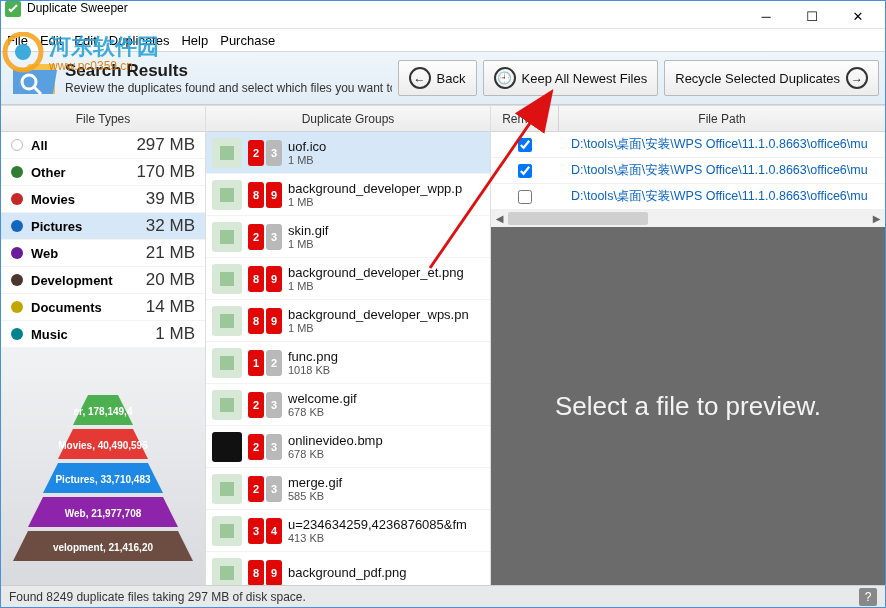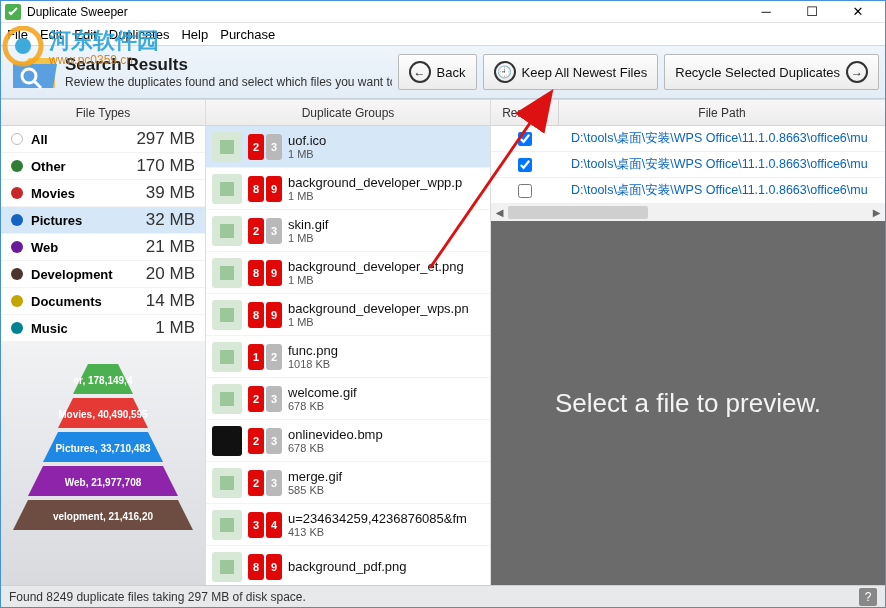--- a/index.html
+++ b/index.html
@@ -1,18 +1,18 @@
 <!DOCTYPE html>
 <html><head>
 <meta charset="utf-8">
 <style>
 * { margin: 0; padding: 0; box-sizing: border-box; font-family: "Segoe UI", Tahoma, sans-serif; }
 html, body { width: 886px; height: 608px; overflow: hidden; background: #fff; }
 .window { width: 886px; height: 608px; border: 1px solid #4a90d9; display: flex; flex-direction: column; }
-.titlebar { height: 22px; background: #fff; display: flex; align-items: center; padding: 0 4px; border-bottom: 1px solid #e5e5e5; }
+.titlebar { height: 28px; background: #fff; display: flex; padding: 0 4px; border-bottom: 1px solid #e5e5e5; }
 .titlebar .app-icon { width: 16px; height: 16px; margin-right: 6px; }
 .titlebar .title { font-size: 12px; color: #000; flex: 1; }
 .titlebar .win-btn { width: 46px; height: 30px; display: flex; align-items: center; justify-content: center; font-size: 13px; color: #000; }
 .menubar { height: 22px; display: flex; align-items: center; padding: 0 6px; gap: 12px; font-size: 13px; color: #000; position: relative; }
 .watermark { position: absolute; top: 3px; left: 0; pointer-events: none; opacity: .9; }
 .headerbar { height: 54px; background: linear-gradient(#eef5fb,#e3edf6); border-top: 1px solid #d0d9e2; border-bottom: 1px solid #c6cfd8; display: flex; align-items: center; padding: 0 6px; gap: 6px; }
 .headerbar .folder-icon { width: 48px; height: 40px; margin-left: 4px; }
 .headerbar .titles { flex: 1; min-width: 0; }
 .headerbar .titles .h1 { font-size: 17px; font-weight: 700; color: #1c1c1c; }
 .headerbar .titles .h2 { font-size: 12px; color: #333; white-space: nowrap; overflow: hidden; }
@@ -20,21 +20,21 @@
 .hbtn .circ { width: 22px; height: 22px; border: 2px solid #333; border-radius: 50%; display: flex; align-items: center; justify-content: center; font-size: 12px; font-weight: 700; }
 .body { flex: 1; display: flex; min-height: 0; }
 .col-head { height: 27px; background: linear-gradient(#f7f7f7,#ececec); border-bottom: 1px solid #d4d4d4; border-top: 1px solid #dcdcdc; font-size: 12px; color: #333; display: flex; align-items: center; justify-content: center; }
 .left { width: 205px; border-right: 1px solid #ddd; display: flex; flex-direction: column; background: #f3f4f6; }
 .ft-list { flex: 0 0 auto; background: #fff; }
 .ft-row { height: 27px; display: flex; align-items: center; padding: 0 10px; font-size: 13px; color: #000; gap: 8px; border-bottom: 1px solid #f3f3f3; }
 .ft-row.sel { background: #d6e7f7; }
 .ft-row .dot { width: 12px; height: 12px; border-radius: 50%; }
 .ft-row .name { flex: 1; font-weight: 600; }
 .ft-row .size { font-size: 17px; color: #333; }
-.pyramid { flex: 1; display: flex; align-items: flex-start; justify-content: center; padding-top: 12px; background: linear-gradient(#f1f2f4,#d8dade); }
+.pyramid { flex: 1; display: flex; align-items: flex-end; justify-content: center; padding-top: 6px; background: linear-gradient(#f1f2f4,#d8dade); }
 .mid { width: 285px; border-right: 1px solid #ddd; display: flex; flex-direction: column; min-height: 0; }
 .grp-list { flex: 1; overflow-y: auto; overflow-x: hidden; background: #fff; }
 .grp-row { display: flex; align-items: center; height: 42px; padding: 4px 6px; gap: 6px; border-bottom: 1px solid #f3f3f3; }
 .grp-row.sel { background: #d6e7f7; }
 .grp-row .thumb { width: 30px; height: 30px; background: #efefef; border-radius: 3px; display: flex; align-items: center; justify-content: center; }
 .badge-wrap { display: flex; gap: 2px; }
 .badge { width: 16px; height: 26px; border-radius: 3px; color: #fff; font-size: 11px; font-weight: 700; display: flex; align-items: center; justify-content: center; }
 .badge.red { background: #e10707; }
 .badge.grey { background: #b9b9b9; }
 .grp-txt { flex: 1; min-width: 0; }

